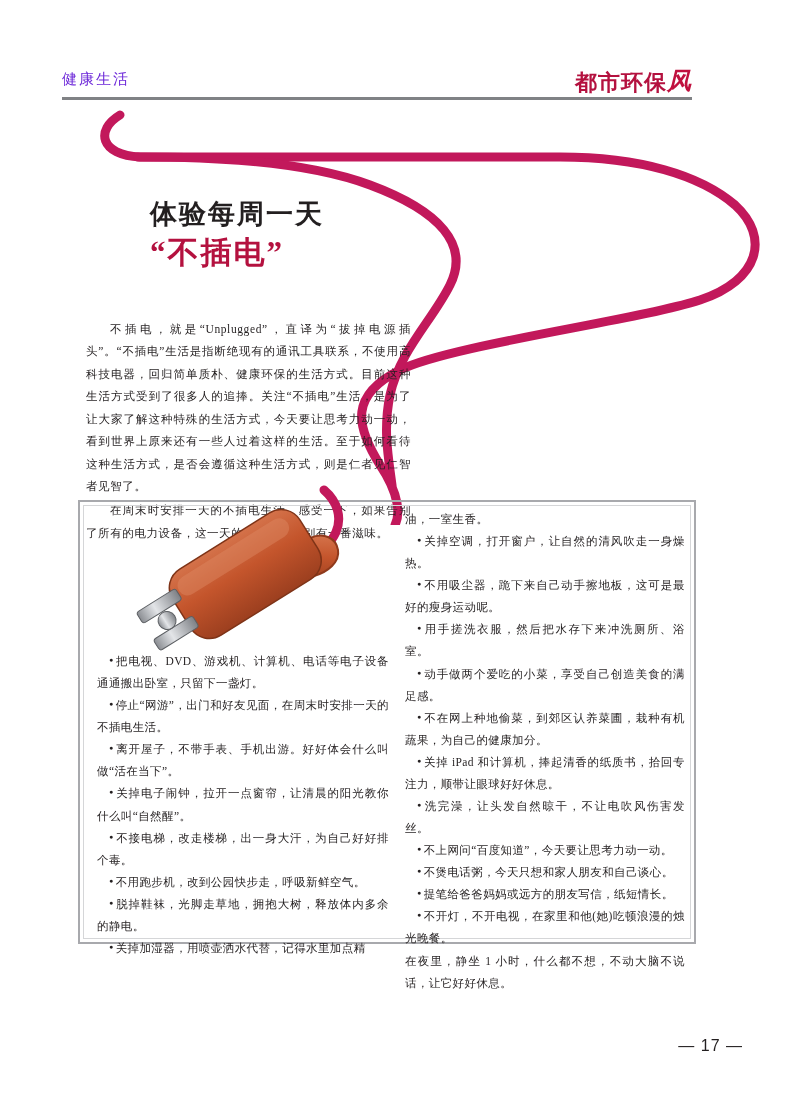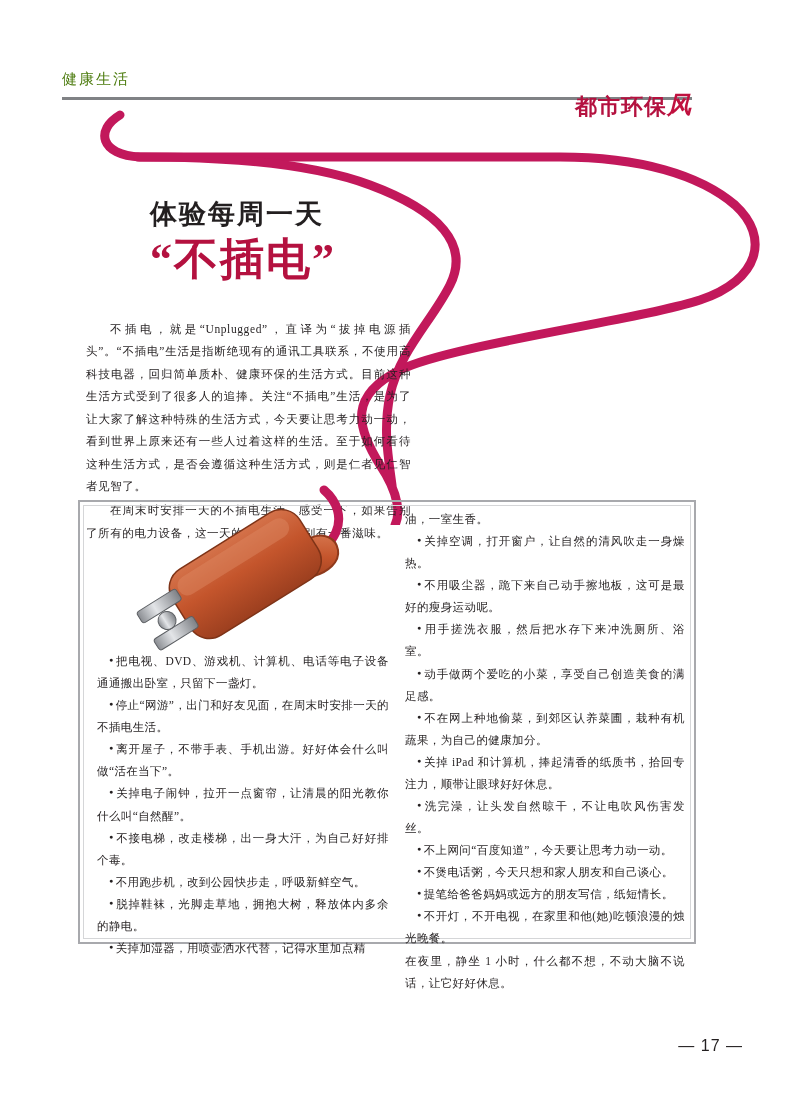--- a/index.html
+++ b/index.html
@@ -30,41 +30,40 @@
     width: 630px;
     height: 34px;
   }
   .header-left {
     position: absolute;
     left: 0;
     top: 0;
     font-family: "Liberation Sans", sans-serif;
     font-size: 15px;
     letter-spacing: 2px;
-    color: #4d7c0f;
+    color: #6d28d9;
   }
   .header-rule {
     position: absolute;
     left: 0;
     top: 27px;
     width: 630px;
     height: 3px;
     background: #808285;
   }
   .brand {
     position: absolute;
     right: 0;
     top: -4px;
     font-family: "Liberation Serif", serif;
     font-size: 22px;
     font-weight: bold;
     color: #b4113f;
     letter-spacing: 1px;
     white-space: nowrap;
-    margin-top: 24px;
   }
   .brand .brand-mark {
     display: inline-block;
     color: #c0113f;
     font-style: italic;
     font-size: 24px;
     transform: translateY(-1px);
   }
 
   
@@ -87,21 +86,21 @@
   .title-line1 {
     font-family: "Liberation Serif", serif;
     font-size: 27px;
     font-weight: bold;
     letter-spacing: 2px;
     color: #231f20;
     line-height: 1.1;
   }
   .title-line2 {
     font-family: "Liberation Serif", serif;
-    font-size: 44px;
+    font-size: 31px;
     font-weight: bold;
     letter-spacing: 2px;
     color: #b4113f;
     line-height: 1.2;
     margin-top: 4px;
   }
 
   
   .intro {
     position: absolute;

